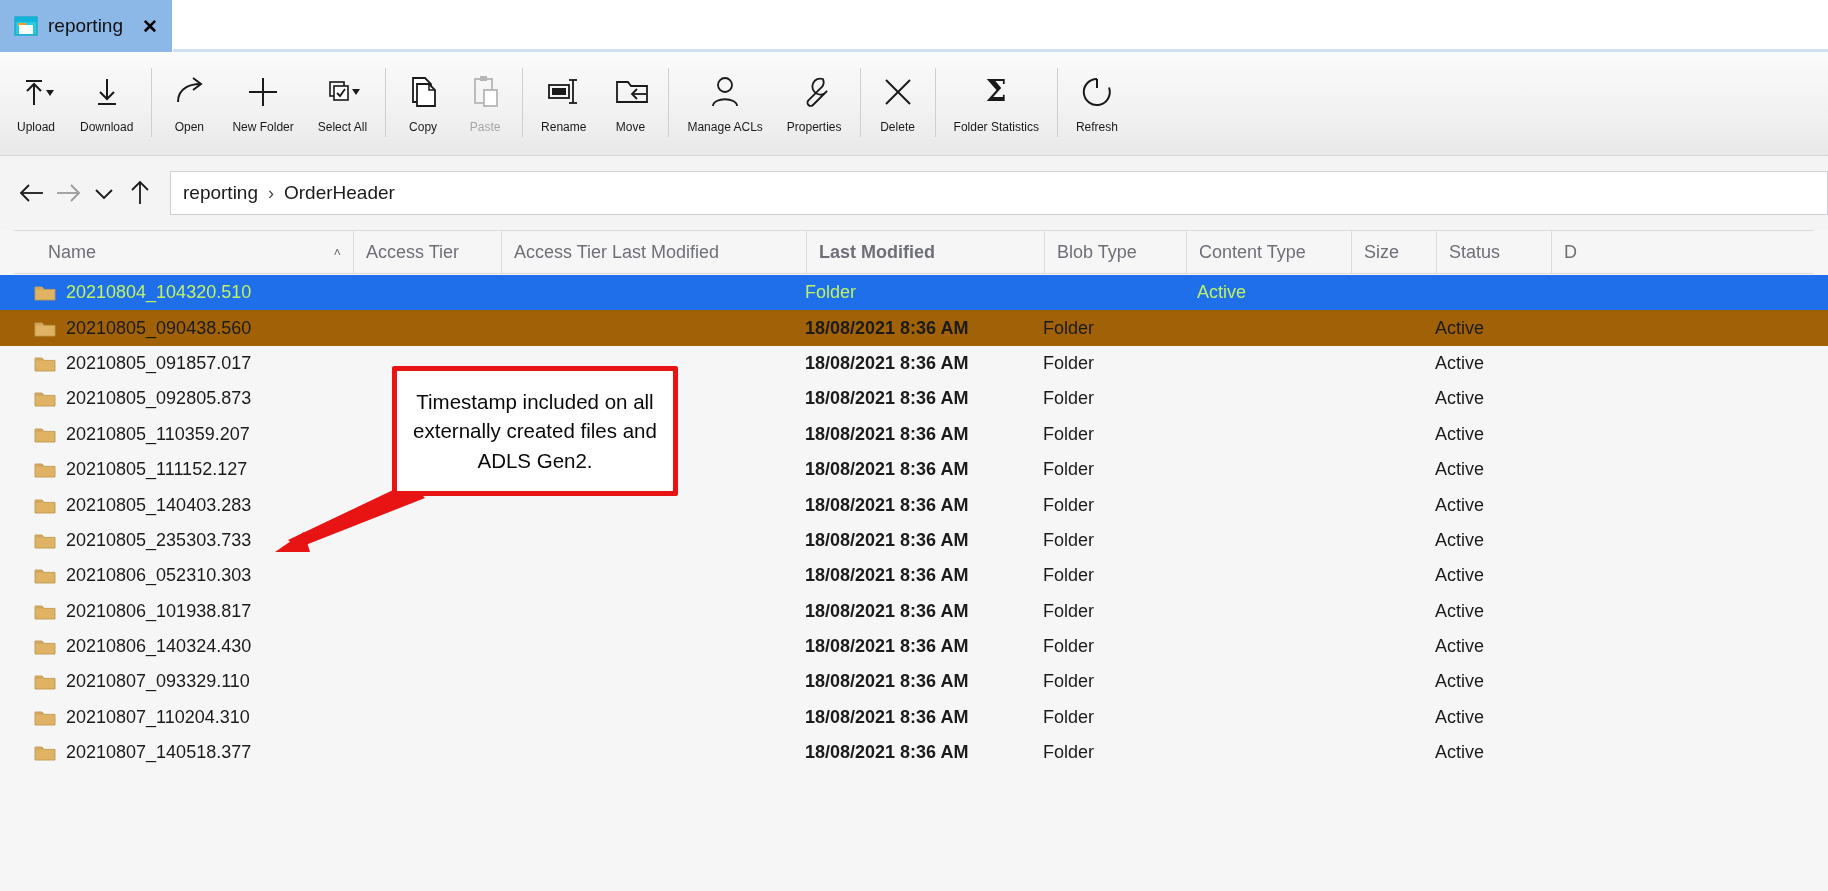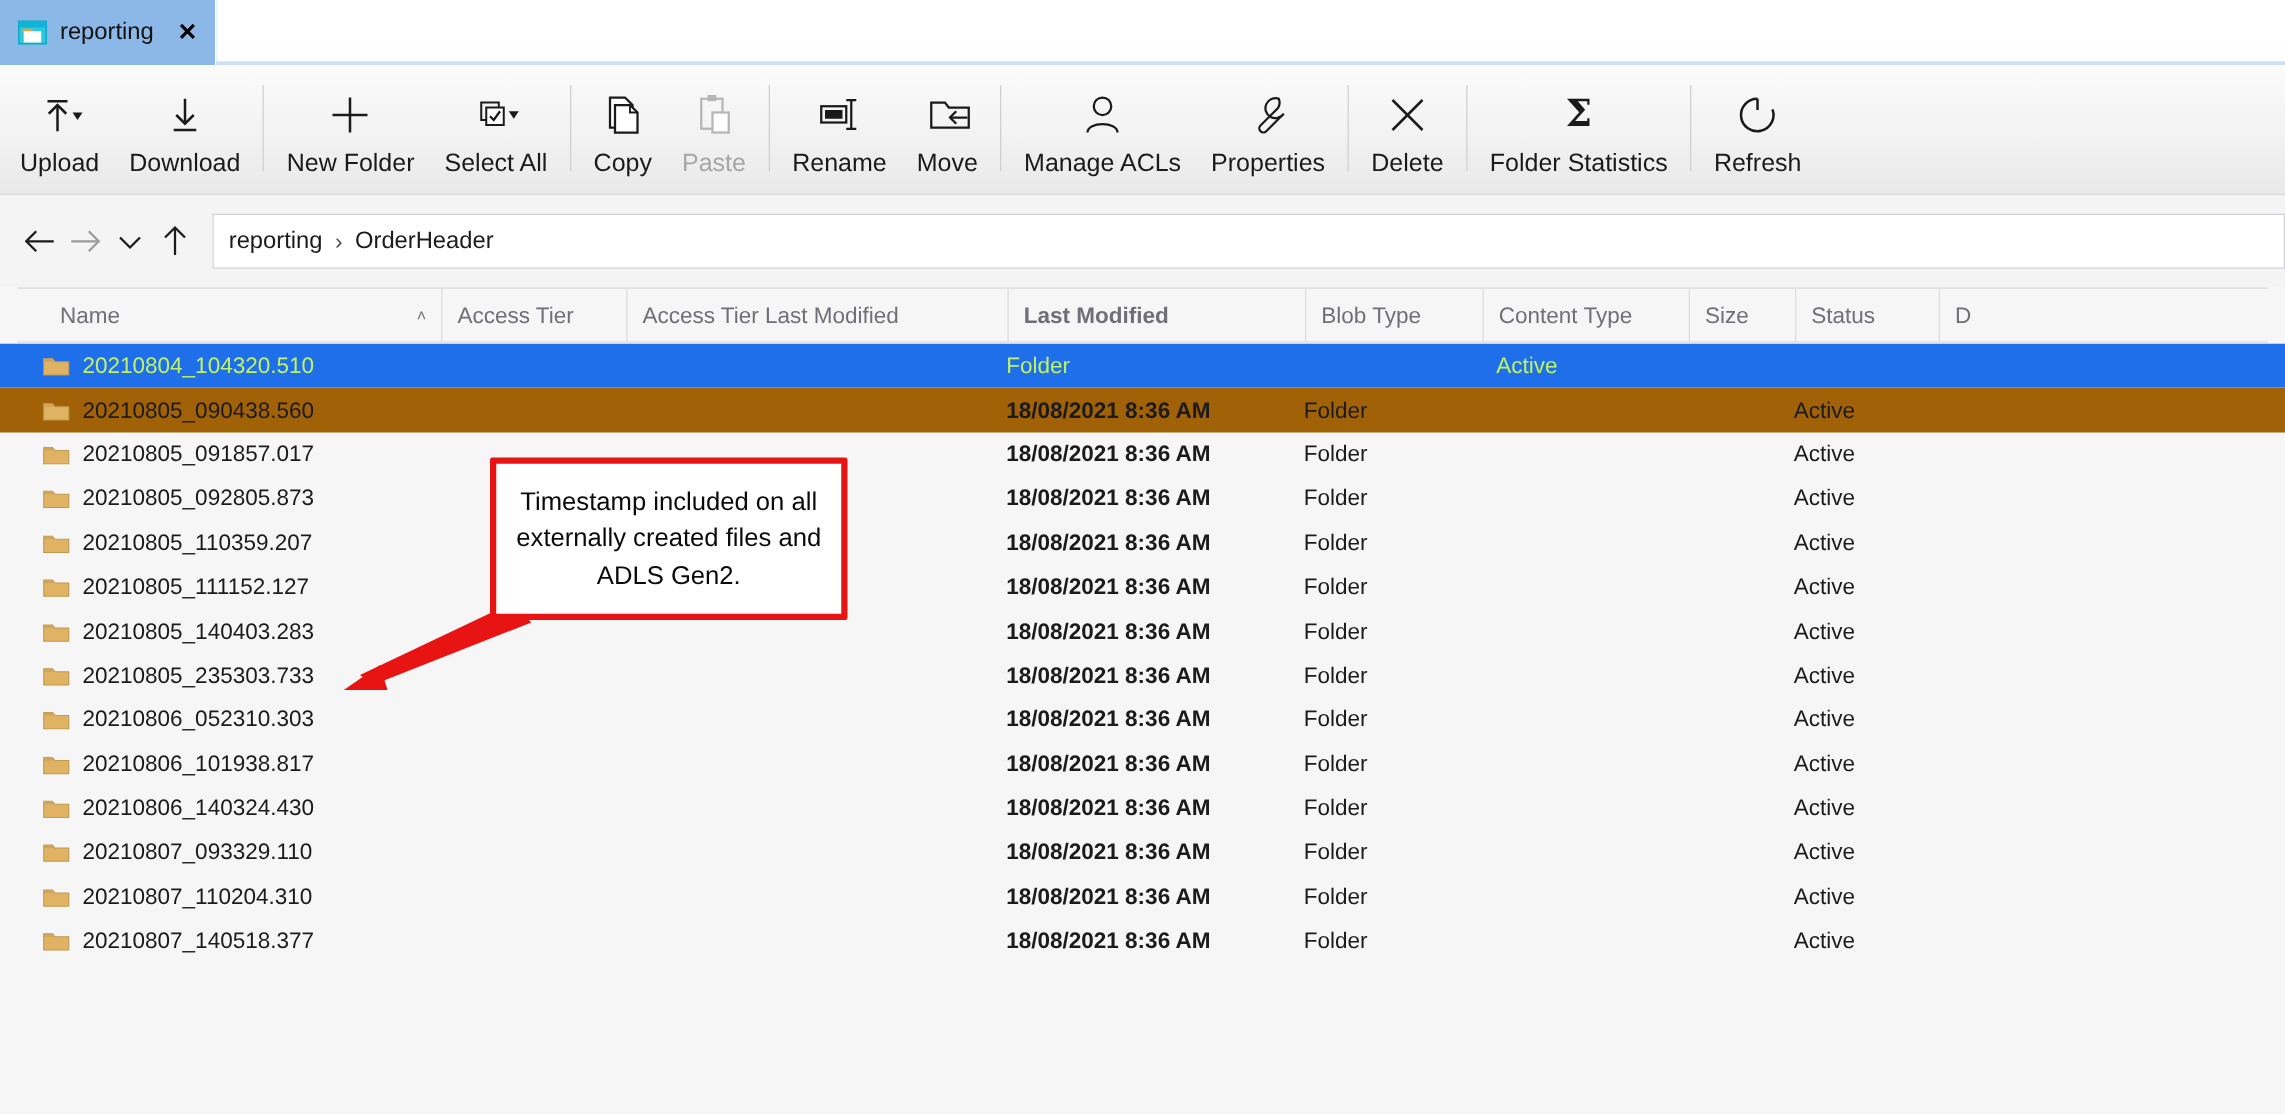--- a/index.html
+++ b/index.html
@@ -31,21 +31,21 @@
     background:linear-gradient(#fbfbfb 0%, #f2f2f2 55%, #e9e9e9 100%);
     border-bottom:1px solid #d7d7d7;
     display:flex; align-items:stretch; padding-left:4px;
   }
   .rb-item {
     display:flex; flex-direction:column; align-items:center; justify-content:flex-start;
     padding:14px 12px 0 12px; min-width:62px; cursor:pointer; position:relative;
   }
   .rb-glyph { height:52px; display:flex; align-items:center; justify-content:center; }
   .rb-glyph svg { display:block; }
-  .rb-label { font-size:20px; color:#1a1a1a; white-space:nowrap; margin-top:2px; }
+  .rb-label { font-size:12px; color:#1a1a1a; white-space:nowrap; margin-top:2px; }
   .rb-item.disabled .rb-label { color:#a6a6a6; }
   .rb-sep { width:1px; background:#cfcfcf; margin:16px 6px 18px 6px; align-self:stretch; }
 
   
   .navbar {
     position:absolute; left:0; top:156px; width:1828px; height:74px;
     background:#f4f4f4; display:flex; align-items:center; padding-left:14px;
   }
   .nav-btn { width:36px; height:36px; display:flex; align-items:center; justify-content:center; cursor:pointer; }
   .crumbbox {
@@ -138,20 +138,29 @@
           <line x1="18" y1="6" x2="18" y2="26" stroke="#1a1a1a" stroke-width="2"></line>
           <polyline points="11,19 18,26 25,19" fill="none" stroke="#1a1a1a" stroke-width="2"></polyline>
           <line x1="9" y1="31" x2="27" y2="31" stroke="#1a1a1a" stroke-width="2"></line>
         </svg>
       </span>
       <span class="rb-label">Download</span>
     </div>
 
     <div class="rb-sep"></div>
 
+    <div class="rb-item">
+      <span class="rb-glyph">
+        <svg width="38" height="38" viewBox="0 0 38 38">
+          <path d="M8 29 C8 14, 22 11, 30 11" fill="none" stroke="#1a1a1a" stroke-width="2"></path>
+          <polyline points="23,5 31,11 23,17" fill="none" stroke="#1a1a1a" stroke-width="2"></polyline>
+        </svg>
+      </span>
+      <span class="rb-label">Open</span>
+    </div>
 
     <div class="rb-item">
       <span class="rb-glyph">
         <svg width="38" height="38" viewBox="0 0 38 38">
           <line x1="19" y1="5" x2="19" y2="33" stroke="#1a1a1a" stroke-width="2"></line>
           <line x1="5" y1="19" x2="33" y2="19" stroke="#1a1a1a" stroke-width="2"></line>
         </svg>
       </span>
       <span class="rb-label">New Folder</span>
     </div>

